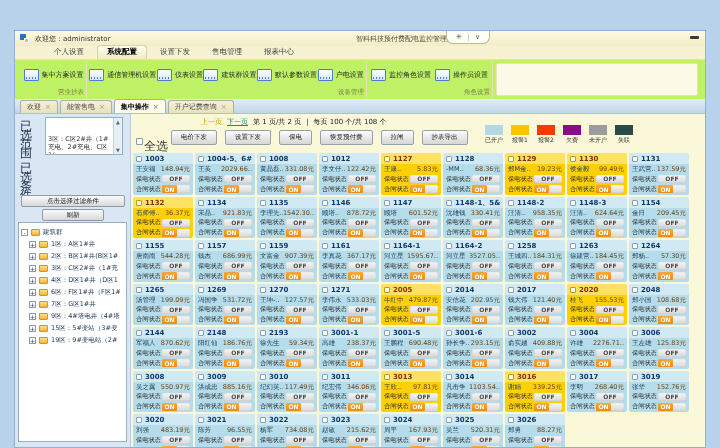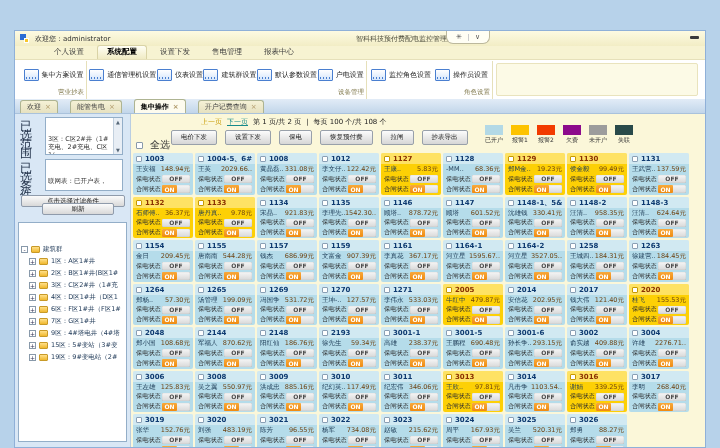--- a/index.html
+++ b/index.html
@@ -20,64 +20,64 @@
         font-size:7px;color:#555}
   .pill .pdiv{width:1px;height:7px;background:#ccc}
   .minbtn{position:absolute;right:6px;top:5px;width:9px;height:3px;background:#3a3a3a;border-radius:1px}
   
   .rtabs{position:absolute;left:0;top:15px;right:0;height:14px;background:#f7f3d2;display:flex;gap:4px;
          padding-left:30px;align-items:flex-end;border-bottom:1px solid #e6e0ba;box-sizing:border-box}
   .rtab{padding:1px 9px 2px;font-size:7.5px;color:#3a3a3a;white-space:nowrap}
   .rtab.active{font-weight:bold;color:#000;background:linear-gradient(#fffef4,#f0ebc4);
                border:1px solid #d9d3a6;border-bottom:none;border-radius:3px 3px 0 0}
   
-  .ribbon{position:absolute;left:0;top:29px;right:0;height:39px;background:#ffffff;display:flex;
+  .ribbon{position:absolute;left:0;top:29px;right:0;height:39px;background:#bef264;display:flex;
           padding:1px 4px 0 6px;box-sizing:border-box}
   .rgroup{display:flex;flex-direction:column;border-right:1px solid #e6e0ba;padding:0 2px;box-sizing:border-box}
   .rgroup.g1{width:66px}.rgroup.g2{width:280px}.rgroup.g3{width:126px}
   .rfill{flex:1;margin:2px 3px 3px;background:#fcfae6;border:1px solid #e9e3bd;border-radius:2px}
   .rbtns{flex:1;display:flex;align-items:center;justify-content:space-around}
   .rbtn{display:flex;align-items:center;gap:3px;cursor:default}
   .ricon{width:13px;height:10px;border:1px solid #4a7fd0;background:linear-gradient(#ffffff,#d5e6fb);
          border-radius:1px;position:relative;flex:none}
   .ricon::after{content:"";position:absolute;left:1px;right:1px;bottom:1px;height:2px;
          background:repeating-linear-gradient(90deg,#4a7fd0 0 1px,transparent 1px 3px)}
   .rbl{font-size:7px;color:#222;white-space:nowrap}
   .rglabel{height:11px;text-align:right;font-size:6.5px;color:#827a4e}
   
   .dtabs{position:absolute;left:0;top:68px;right:0;height:15px;background:linear-gradient(#e2ecf7,#c2d6ea);
-         display:flex;align-items:flex-end;gap:12px;padding-left:5px;border-bottom:1px solid #a9c2dc;box-sizing:border-box}
+         display:flex;align-items:flex-end;gap:2px;padding-left:5px;border-bottom:1px solid #a9c2dc;box-sizing:border-box}
   .dtab{display:flex;align-items:center;gap:4px;height:12px;padding:0 6px;
         background:linear-gradient(#f5f1d6,#e6e1c0);border:1px solid #aeb492;border-bottom:none;
         border-radius:3px 3px 0 0;font-size:7px;color:#444;white-space:nowrap}
   .dtab.active{background:#fdfbee;font-weight:bold;color:#000;height:13px}
   .dx{color:#b09a6a;font-size:7px;line-height:6px}
   
   .sidebar{position:absolute;left:0;top:83px;width:116px;bottom:0;background:#d9e7f5;border-right:1px solid #b9cde2;box-sizing:border-box}
   .slab{position:absolute;left:5px;width:22px;font-size:12px;color:#22324a;line-height:9px;word-break:break-all}
   .sbox{position:absolute;left:30px;width:78px;background:#fff;border:1px solid #93aec8;box-sizing:border-box;
         font-size:6.5px;color:#333;padding:17px 9px 1px 2px;line-height:8px;overflow:hidden}
   .sscroll{position:absolute;right:0;top:0;bottom:0;width:8px;background:#e8eef5;border-left:1px solid #c2d0de;
            display:flex;flex-direction:column;justify-content:space-between;align-items:center;font-size:5px;color:#567}
   .sbtn{position:absolute;height:12px;background:linear-gradient(#fbfbfb,#d8d8d8);border:1px solid #8f9bab;
         border-radius:2px;font-size:6.5px;color:#222;text-align:center;line-height:11px;box-sizing:border-box}
   .tree{position:absolute;left:3px;top:108px;right:3px;bottom:5px;background:#fff;border:1px solid #93aec8;
-        padding:20px 2px;font-size:6.5px;color:#203a58;overflow:hidden;box-sizing:border-box}
+        padding:3px 2px;font-size:6.5px;color:#203a58;overflow:hidden;box-sizing:border-box}
   .titem{display:flex;align-items:center;gap:3px;height:12px;white-space:nowrap;overflow:hidden}
   .titem.child{margin-left:8px}
   .texp{width:7px;height:7px;border:1px solid #8899aa;background:#fff;font-size:6px;line-height:5px;
         text-align:center;color:#335;flex:none;box-sizing:border-box}
   .tfold{width:9px;height:7px;background:linear-gradient(#ffe08a,#f0b82e);border:1px solid #c89a28;
          border-radius:1px;flex:none;box-sizing:border-box}
   
   .main{position:absolute;left:116px;top:83px;right:0;bottom:0;background:#fbf7d9}
   .pager{position:absolute;left:70px;top:3px;display:flex;gap:5px;font-size:7px;color:#222;align-items:center;white-space:nowrap}
   .pprev{color:#c89a00}
   .pnext{color:#168a8a;text-decoration:underline}
-  .selall{position:absolute;left:5px;top:24px;display:flex;align-items:center;gap:7px;font-size:10px;color:#333}
+  .selall{position:absolute;left:5px;top:24px;display:flex;align-items:flex-start;gap:1px;font-size:12px;color:#333}
   .cbx{width:7px;height:7px;background:#fff;border:1px solid #8899aa;border-radius:1px;box-sizing:border-box}
   .btnrow{position:absolute;left:40px;top:16px;display:flex;gap:8px}
   .tbtn{height:13px;padding:0 9px;background:linear-gradient(#fcfcfc,#d6d6d6);border:1px solid #98a0aa;
         border-radius:2px;font-size:6.5px;color:#222;line-height:12px;white-space:nowrap}
   .legend{position:absolute;left:354px;top:11px;display:flex;gap:8px}
   .litem{display:flex;flex-direction:column;align-items:center;gap:1px}
   .lsw{width:18px;height:10px}
   .llab{font-size:6px;color:#333;white-space:nowrap}
   
   .grid{position:absolute;left:2px;top:39px;width:558px;bottom:0;display:grid;
@@ -202,25 +202,22 @@
   <div class="sidebar">
     <span class="slab" style="top:8px">已选范围</span>
     <div class="sbox" style="top:3px;height:38px">
       <span>3区：C区2#井（1#充电、2#充电、C区1/</span>
       <span class="sscroll">
         <span>▲</span>
         <span>▼</span>
       </span>
     </div>
     <span class="slab" style="top:50px">已选条件</span>
-    <div class="sbox" style="top:45px;height:32px">
-      <span>联网表：已开户表，</span>
-    </div>
     <div class="sbtn" style="left:6px;top:81px;width:104px">点击选择过滤条件</div>
-    <div class="sbtn" style="left:27px;top:89px;width:72px">刷新</div>
+    <div class="sbtn" style="left:27px;top:95px;width:62px">刷新</div>
     <div class="tree" id="tree">
         <div class="titem">
           <span class="texp">-</span>
           <span class="tfold"></span>
           <span>建筑群</span>
         </div>
         <div class="titem child">
           <span class="texp">+</span>
           <span class="tfold"></span>
           <span>1区：A区1#井</span>
@@ -528,42 +525,20 @@
               <span class="offtxt">OFF</span>
             </span>
           </div>
           <div class="trow">
             <span class="tlab">合闸状态</span>
             <span class="tog on">
               <span class="knob">ON</span>
             </span>
           </div>
         </div>
-        <div class="card warn">
-          <div class="chead">
-            <span class="ccb"></span>
-            <span class="cid">1133</span>
-          </div>
-          <div class="cname">
-            <span class="nm">唐丹真..</span>
-            <span class="amt">9.78元</span>
-          </div>
-          <div class="trow">
-            <span class="tlab">保电状态</span>
-            <span class="tog off">
-              <span class="offtxt">OFF</span>
-            </span>
-          </div>
-          <div class="trow">
-            <span class="tlab">合闸状态</span>
-            <span class="tog on">
-              <span class="knob">ON</span>
-            </span>
-          </div>
-        </div>
         <div class="card ok">
           <div class="chead">
             <span class="ccb"></span>
             <span class="cid">1134</span>
           </div>
           <div class="cname">
             <span class="nm">宋品..</span>
             <span class="amt">921.83元</span>
           </div>
           <div class="trow">

